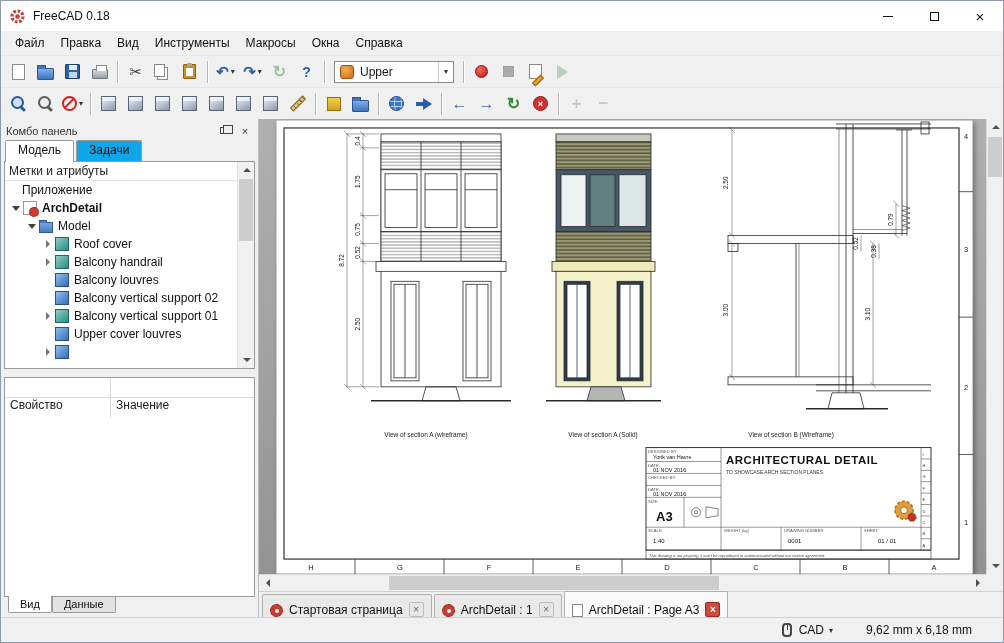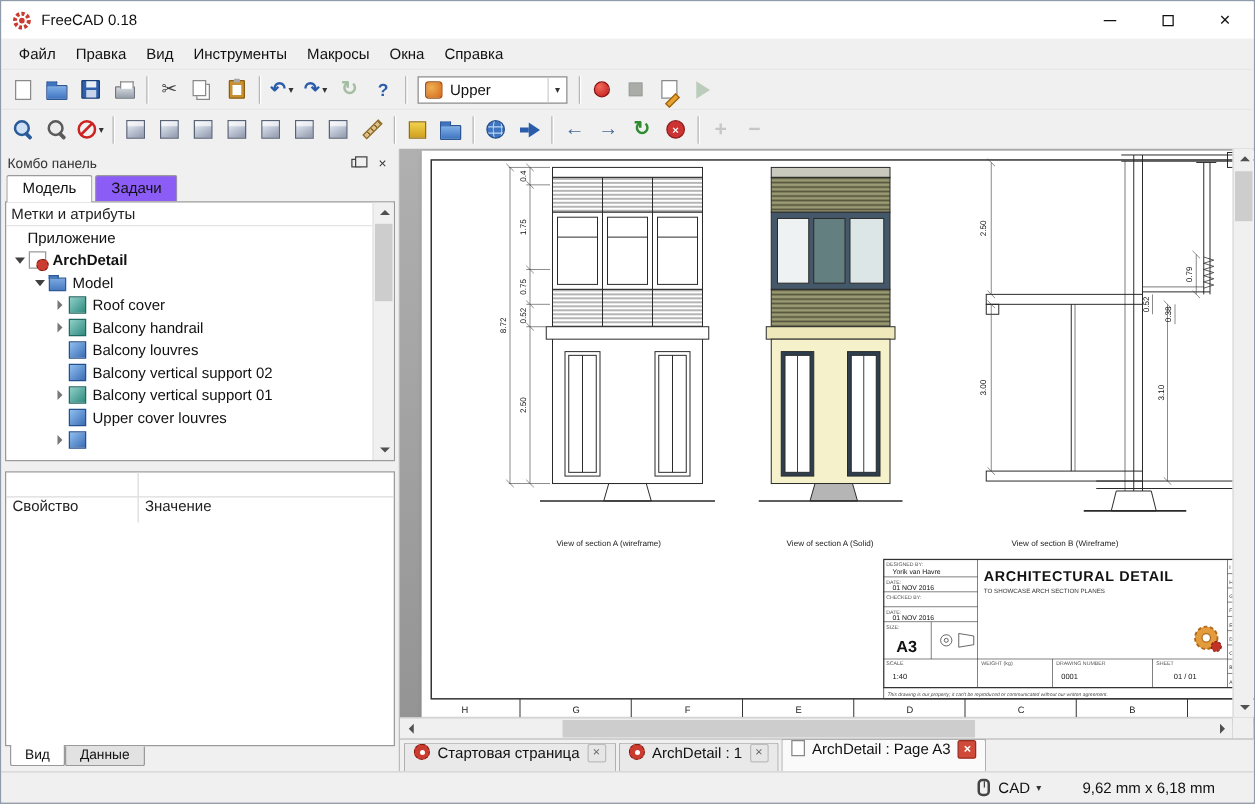--- a/index.html
+++ b/index.html
@@ -73,28 +73,28 @@
   .i-bluearrow { position:relative; width:16px; height:12px; }
   .i-bluearrow::before { content:""; position:absolute; left:0; top:4px; width:7px; height:4px; background:#2a5caa; }
   .i-bluearrow::after { content:""; position:absolute; left:7px; top:0; width:0; height:0; border-left:9px solid #2a5caa; border-top:6px solid transparent; border-bottom:6px solid transparent; }
   .i-stopnav { width:15px; height:15px; border-radius:50%; background:#cc3333; border:1px solid #8f1d1d; color:#fff; font-size:9px; font-weight:bold; display:flex; align-items:center; justify-content:center; }
   .i-startwb { width:14px; height:14px; background:radial-gradient(circle at 35% 35%, #f0b050, #d4691e); border:1px solid #a04e10; border-radius:3px; }
   .wb-select { display:flex; align-items:center; background:#fff; border:1px solid #8a8a8a; height:22px; width:120px; padding:0 5px; gap:6px; margin:0 5px; }
   .wb-caret { margin-left:auto; border-left:1px solid #d0d0d0; padding-left:5px; height:100%; display:flex; align-items:center; font-size:8px; color:#333; }
   .wb-caret::after { content:"▾"; }
   
   .main { flex:1; display:flex; min-height:0; }
-  .left-panel { width:319px; flex:0 0 auto; background:#f0f0f0; border-right:1px solid #bcbcbc; display:flex; flex-direction:column; padding:2px 3px 0 3px; }
+  .left-panel { width:258px; flex:0 0 auto; background:#f0f0f0; border-right:1px solid #bcbcbc; display:flex; flex-direction:column; padding:2px 3px 0 3px; }
   .combo-head { height:19px; display:flex; align-items:center; font-size:11px; color:#333; padding:0 2px; flex:0 0 auto; }
   .hbtns { margin-left:auto; display:flex; gap:5px; align-items:center; }
   .hbtn { width:16px; height:14px; display:flex; align-items:center; justify-content:center; color:#333; font-size:11px; }
   .float-sq { width:8px; height:7px; border:1px solid #444; position:relative; display:block; }
   .float-sq::before { content:""; position:absolute; left:2px; top:-3px; width:8px; height:7px; border:1px solid #444; background:#f0f0f0; }
   .panel-tabs { display:flex; height:21px; padding-left:1px; gap:2px; flex:0 0 auto; }
-  .ptab { padding:2px 12px 0; border:1px solid #9a9a9a; border-bottom:none; background:#8b5cf6; border-radius:2px 2px 0 0; }
+  .ptab { padding:2px 12px 0; border:1px solid #9a9a9a; border-bottom:none; background:#0ea5e9; border-radius:2px 2px 0 0; }
   .ptab.active { background:#fff; position:relative; z-index:2; margin-bottom:-1px; }
   .tree-box { background:#fff; border:1px solid #9a9a9a; height:208px; position:relative; overflow:hidden; flex:0 0 auto; }
   .tree-inner { position:absolute; left:0; right:17px; top:0; bottom:0; overflow:hidden; }
   .tree-header { height:19px; line-height:19px; padding-left:4px; border-bottom:1px solid #e4e4e4; color:#222; }
   .trow { height:18px; display:flex; align-items:center; white-space:nowrap; }
   .ind0 { padding-left:4px; } .ind1 { padding-left:20px; } .ind2 { padding-left:36px; }
   .chev { width:13px; display:flex; align-items:center; justify-content:center; flex:0 0 auto; }
   .chev.closed::after { content:""; border-left:4px solid #777; border-top:4px solid transparent; border-bottom:4px solid transparent; }
   .chev.open::after { content:""; border-top:5px solid #404040; border-left:4px solid transparent; border-right:4px solid transparent; }
   .ic { width:14px; height:14px; margin:0 5px 0 1px; flex:0 0 auto; }
@@ -128,21 +128,21 @@
   .vsb { position:absolute; top:0; right:0; bottom:17px; width:17px; background:#f0f0f0; border-left:1px solid #d8d8d8; }
   .vsb-thumb { position:absolute; left:1px; right:1px; top:18px; height:40px; background:#cdcdcd; }
   .vsb .sb-arrow.bottom { position:absolute; bottom:0; }
   .hsb { position:absolute; left:0; right:17px; bottom:0; height:17px; background:#f0f0f0; border-top:1px solid #d8d8d8; }
   .hsb .sb-arrow { position:absolute; top:0; height:16px; }
   .hsb .sb-arrow.right { right:0; }
   .hsb-thumb { position:absolute; top:1px; bottom:1px; left:130px; width:330px; background:#cdcdcd; }
   .sb-corner { position:absolute; right:0; bottom:0; width:17px; height:17px; background:#f0f0f0; }
   
   .doc-tabs { height:26px; background:#f0f0f0; border-top:1px solid #cfcfcf; display:flex; align-items:flex-end; padding-left:3px; flex:0 0 auto; }
-  .dtab { height:23px; display:flex; align-items:flex-start; gap:6px; padding:0 7px; border:1px solid #b0b0b0; border-bottom:none; background:#e9e9e9; margin-right:2px; border-radius:2px 2px 0 0; }
+  .dtab { height:23px; display:flex; align-items:flex-end; gap:6px; padding:0 7px; border:1px solid #b0b0b0; border-bottom:none; background:#e9e9e9; margin-right:2px; border-radius:2px 2px 0 0; }
   .dtab.active { background:#fafafa; height:26px; }
   .dic-fc { width:13px; height:13px; border-radius:50%; background:#cc3b2f; border:1px dashed #7a1f15; position:relative; }
   .dic-fc::after { content:""; position:absolute; left:4px; top:4px; width:4px; height:4px; border-radius:50%; background:#fff; }
   .dic-page { width:11px; height:13px; background:#fff; border:1px solid #888; }
   .tclose { width:15px; height:15px; display:flex; align-items:center; justify-content:center; font-size:10px; color:#666; border:1px solid #bdbdbd; background:#e6e6e6; border-radius:2px; }
   .tclose.red { background:#d04a3a; border-color:#9c2b1f; color:#fff; font-weight:bold; }
   
   .statusbar { height:25px; background:#f0f0f0; border-top:1px solid #d2d2d2; display:flex; align-items:center; padding:0 9px; flex:0 0 auto; }
   .sb-right { margin-left:auto; display:flex; align-items:center; gap:7px; }
   .mouse-ic { width:10px; height:14px; border:2px solid #444; border-radius:4px; position:relative; }

